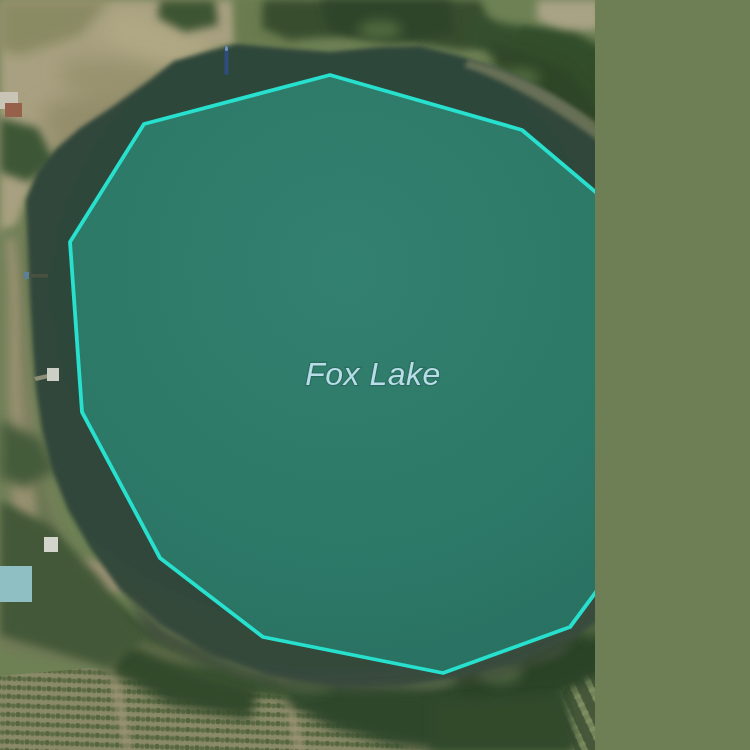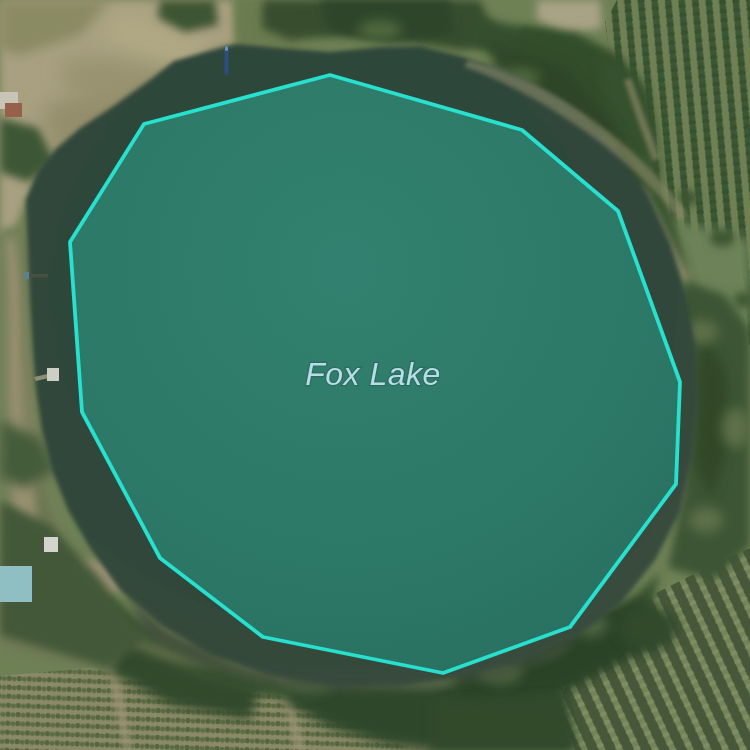--- a/index.html
+++ b/index.html
@@ -1,16 +1,16 @@
 <!DOCTYPE html>
 <html><head>
 <meta charset="utf-8">
 <style>
   html,body{margin:0;padding:0;background:#6e7f55;}
-  #map{width:750px;height:750px;position:relative;overflow:hidden;}
+  #map{width:595px;height:750px;position:relative;overflow:hidden;}
   svg{display:block;}
 </style>
 </head>
 <body>
 <div id="map">
 <svg width="750" height="750" viewBox="0 0 750 750" xmlns="http://www.w3.org/2000/svg">
 <defs>
   <filter id="b1" x="-20%" y="-20%" width="140%" height="140%">
           <feGaussianBlur stdDeviation="1.2"></feGaussianBlur>
         </filter>

